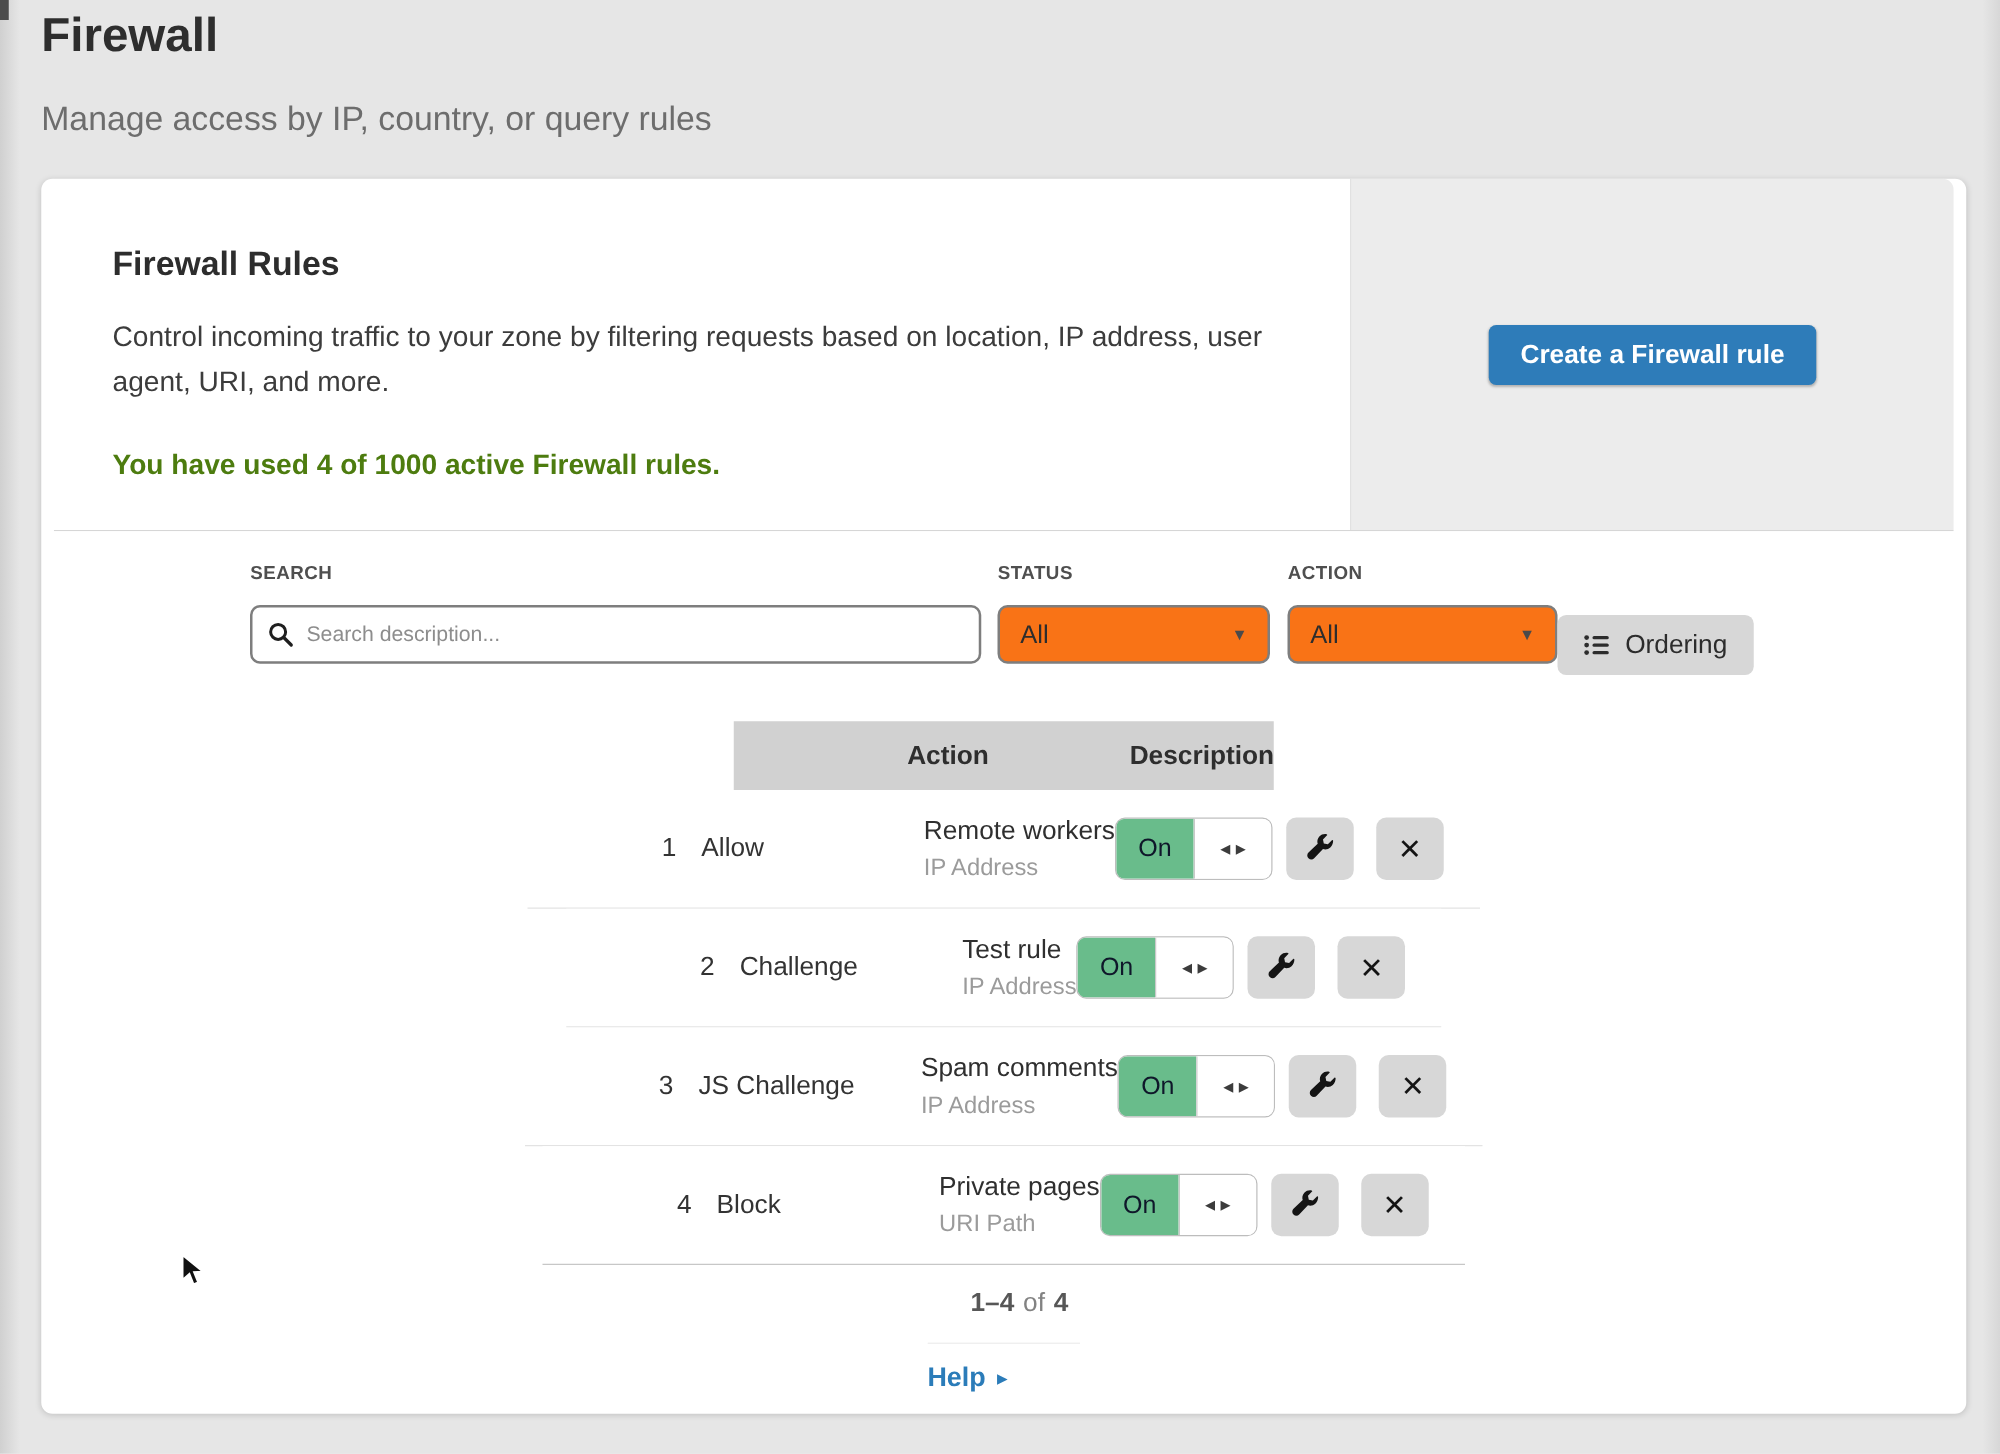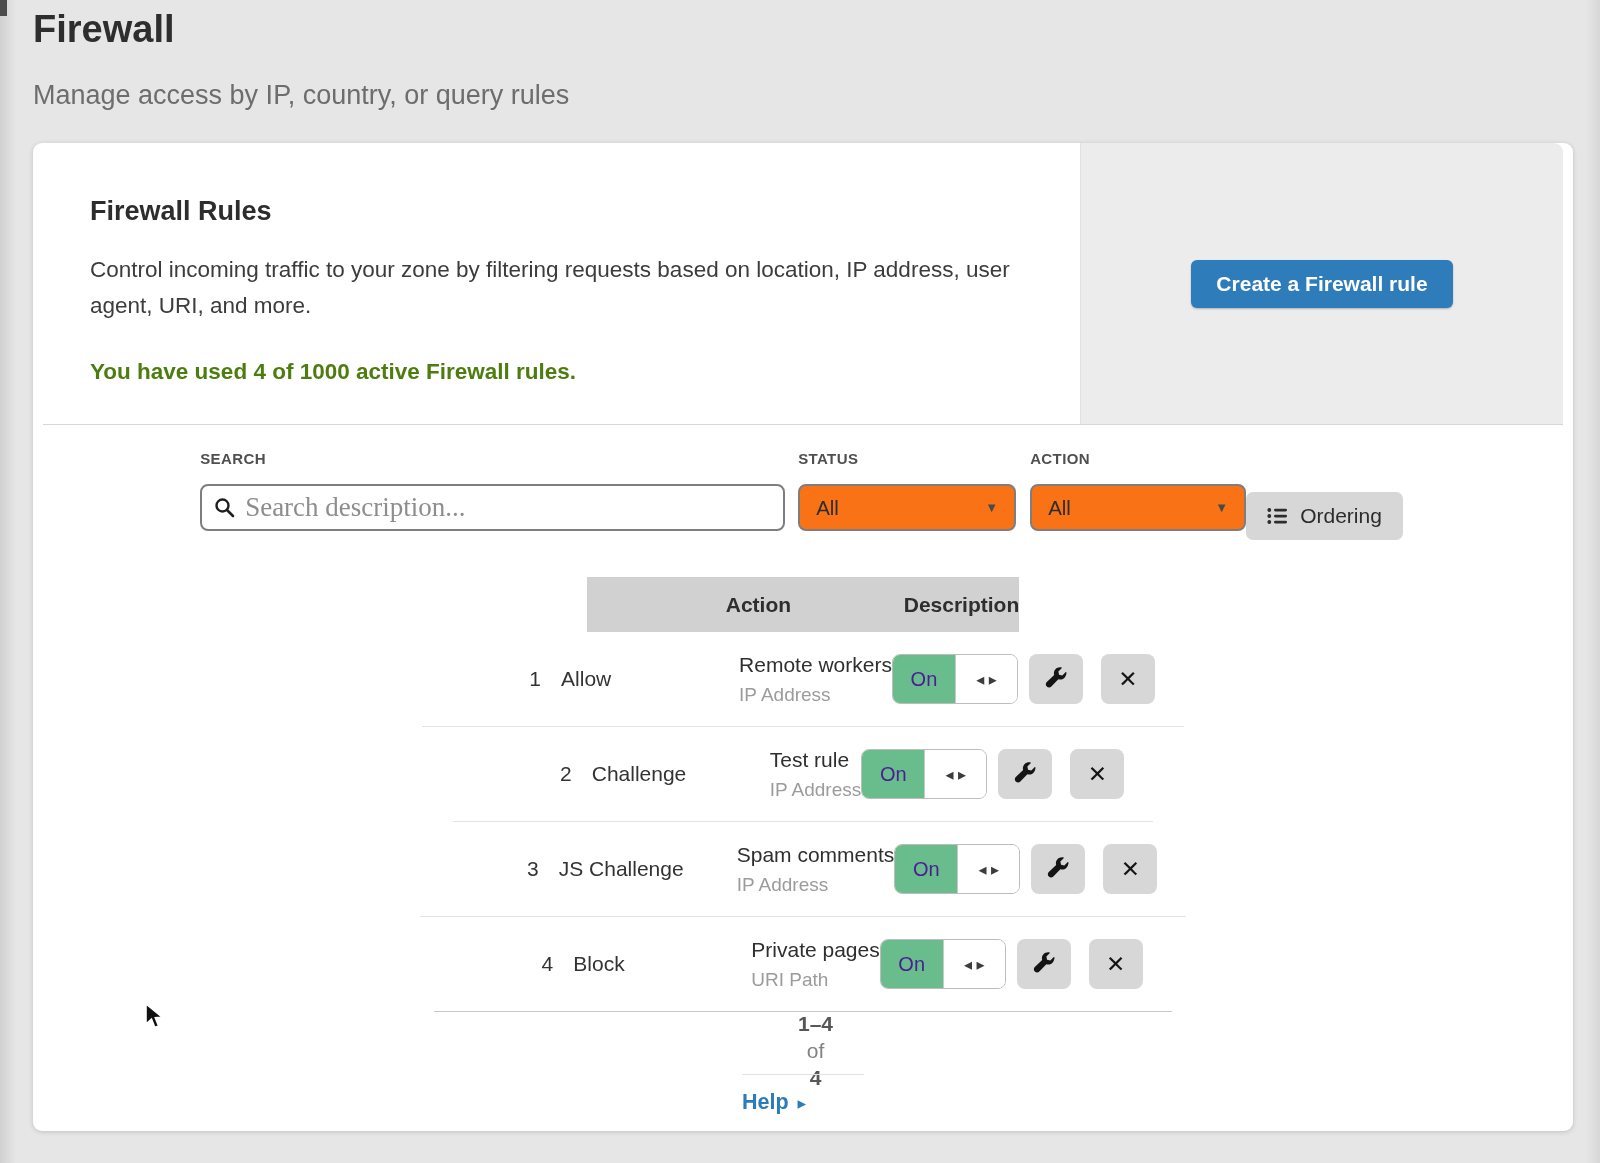--- a/index.html
+++ b/index.html
@@ -44,21 +44,21 @@
   .filter-bar { height:152px; display:flex; align-items:flex-start; padding:25px 25px 0 22px; }
   .filter-group { display:flex; flex-direction:column; }
   .filter-label { font-size:15px; font-weight:700; letter-spacing:.4px; color:#4f4f4f; margin-bottom:17px; }
   .search-group { width:585px; margin-right:13px; }
   .search-box {
     height:47px; border:2px solid #7e7e7e; border-radius:8px; background:#fff;
     display:flex; align-items:center; padding:0 12px;
   }
   .search-box svg { flex:none; margin-right:10px; }
   .search-box input {
-    border:none; outline:none; flex:1; font-family:Liberation Serif, serif; font-size:27px; color:#1d4ed8; background:transparent;
+    border:none; outline:none; flex:1; font-family:Liberation Sans, sans-serif; font-size:17px; color:#1d4ed8; background:transparent;
   }
   .search-box input::placeholder { color:#8d8d8d; }
   .status-group { width:218px; margin-right:14px; }
   .action-group { width:216px; }
   .select {
     height:47px; border:2px solid #7e7e7e; border-radius:8px; background:#f97316;
     display:flex; align-items:center; justify-content:space-between;
     padding:0 16px; font-size:20.5px; color:#2d2d2d; cursor:pointer;
   }
   .select .caret { font-size:13px; color:#4a4a4a; }
@@ -82,38 +82,38 @@
   .rule-row .c-pri { font-size:21px; color:#333; }
   .rule-row .c-action { font-size:21px; color:#333; }
   .desc-main { font-size:21px; color:#2f2f2f; margin-bottom:7px; }
   .desc-sub { font-size:19px; color:#9b9b9b; }
   .c-controls { display:flex; align-items:center; margin-left:auto; padding-right:29px; }
   .toggle {
     display:flex; width:126px; height:50px; border:1px solid #bdbdbd; border-radius:8px;
     overflow:hidden; cursor:pointer; background:#fff;
   }
   .toggle-on {
-    width:62px; background:var(--toggle-green,#69bc8b); color:#4c1d95;
+    width:62px; background:var(--toggle-green,#69bc8b); color:#0f172a;
     font-size:20px; display:flex; align-items:center; justify-content:center;
   }
   .toggle-handle {
     flex:1; background:#fff; border-left:1px solid #c9c9c9;
     display:flex; align-items:center; justify-content:center;
     color:#3c3c3c; font-size:16px;
   }
   .icon-btn {
     width:54px; height:50px; background:var(--button-gray,#d7d7d7);
     border:none; border-radius:8px; cursor:pointer;
     display:flex; align-items:center; justify-content:center;
   }
   .icon-btn.wrench { margin-left:11px; }
   .icon-btn.close { margin-left:18px; font-size:23px; font-weight:700; color:#141414; font-family:inherit; }
 
   
-  .pagination { height:62px; display:flex; align-items:center; padding-left:25px; font-size:21px;flex-direction:column; }
+  .pagination { height:62px; display:flex; align-items:center; padding-left:25px; font-size:21px; }
   .pagination .range, .pagination .total { font-weight:700; color:#575757; }
   .pagination .of { color:#828282; margin:3px 7px; }
   .help-row {
     height:55px; border-top:1px solid #e2e2e2; display:flex; align-items:center;
     justify-content:flex-end; padding-right:58px; border-radius:0 0 9px 9px;
   }
   .help-link {
     color:var(--link-blue,#2b7cb9); font-size:21.5px; font-weight:600;
     display:flex; align-items:center; gap:9px; cursor:pointer; text-decoration:none;
   }

